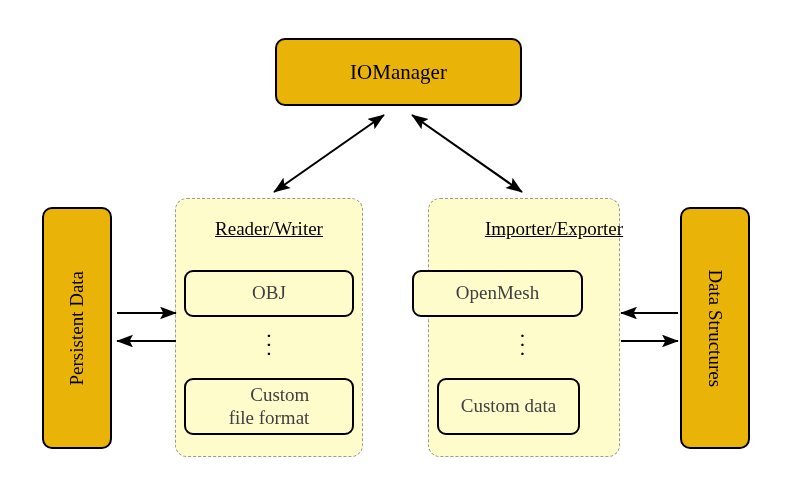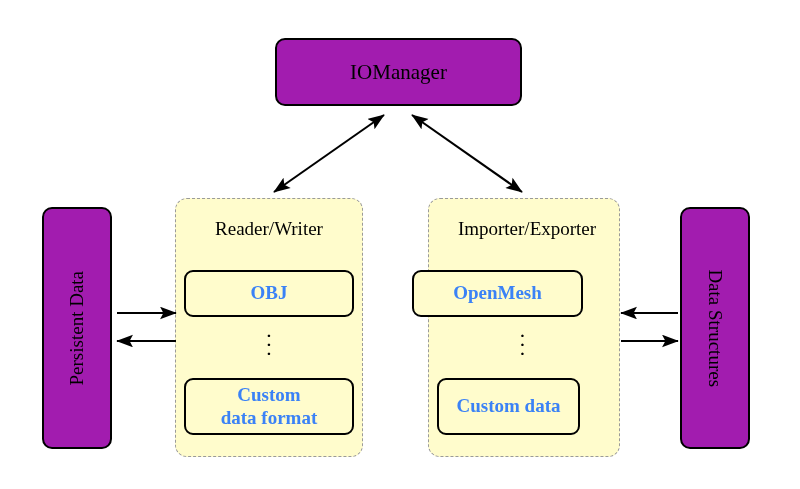--- a/index.html
+++ b/index.html
@@ -13,21 +13,21 @@
     height: 489px;
     background: #ffffff;
     font-family: "Liberation Serif", "DejaVu Serif", serif;
     overflow: hidden;
   }
   .node {
     position: absolute;
     box-sizing: border-box;
     border: 2.2px solid #000000;
     border-radius: 10px;
-    background: #a21caf;
+    background: #eab308;
     display: flex;
     align-items: center;
     justify-content: center;
     text-align: center;
     color: #000000;
     line-height: 1.18;
   }
   .panel {
     position: absolute;
     box-sizing: border-box;
@@ -36,35 +36,35 @@
     background: #fffccc;
   }
   .panel-title {
     position: absolute;
     left: 0;
     right: 0;
     text-align: center;
     color: #000000;
     font-size: 19px;
     white-space: nowrap;
+    text-decoration: underline;
   }
   .leaf {
     position: absolute;
     box-sizing: border-box;
     border: 2.2px solid #000000;
     border-radius: 9px;
     background: #fffccc;
     display: flex;
     align-items: center;
     justify-content: center;
     text-align: center;
     font-size: 19px;
-    color: #3b82f6;
+    color: #404040;
     line-height: 1.2;
-    font-weight: bold;
   }
   .vdots {
     position: absolute;
     text-align: center;
     color: #000000;
     font-size: 22px;
     line-height: 0.42;
     letter-spacing: 0;
   }
   .vdots span { display: block; }
@@ -100,21 +100,21 @@
     left: 680px;
     top: 207px;
     width: 70px;
     height: 242px;
   }
   #reader-writer-panel { left: 175px; top: 198px; width: 188px; height: 259px; }
   #importer-exporter-panel { left: 428px; top: 198px; width: 192px; height: 259px; }
   #reader-writer-title { top: 218px; }
   #importer-exporter-title { top: 218px; }
   #obj-leaf { left: 184px; top: 270px; width: 170px; height: 47px; }
-  #custom-file-format-leaf { left: 184px; top: 378px; width: 170px; height: 57px; }
+  #custom-file-format-leaf { left: 184px; top: 378px; width: 170px; height: 57px; text-align: right; }
   #openmesh-leaf { left: 412px; top: 270px; width: 171px; height: 47px; }
   #custom-data-structure-leaf { left: 437px; top: 378px; width: 143px; height: 57px; text-align: right; }
   #reader-writer-dots { left: 184px; top: 331px; width: 170px; }
   #importer-exporter-dots { left: 437px; top: 331px; width: 171px; }
 </style>
 </head>
 <body>
 
 <div id="canvas">
 
@@ -139,26 +139,26 @@
 
   <div class="vdots" id="reader-writer-dots">
     <span>·</span>
       <span>·</span>
       <span>·</span>
   </div>
 
   <div class="leaf" id="custom-file-format-leaf">
     <div>
       <div>Custom</div>
-      <div>data format</div>
+      <div>file format</div>
     </div>
   </div>
 
   <div class="panel" id="importer-exporter-panel"></div>
-  <div class="panel-title" id="importer-exporter-title" style="left:413px; width:228px;">Importer/Exporter</div>
+  <div class="panel-title" id="importer-exporter-title" style="left:440px; width:228px;">Importer/Exporter</div>
 
   <div class="leaf" id="openmesh-leaf">
     <span>OpenMesh</span>
   </div>
 
   <div class="vdots" id="importer-exporter-dots">
     <span>·</span>
       <span>·</span>
       <span>·</span>
   </div>

